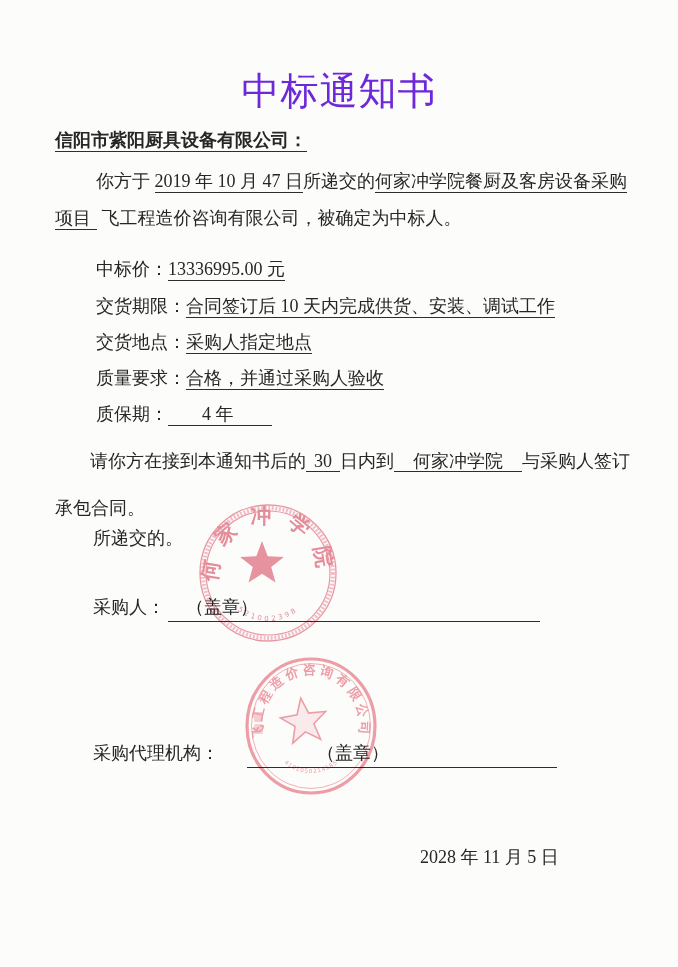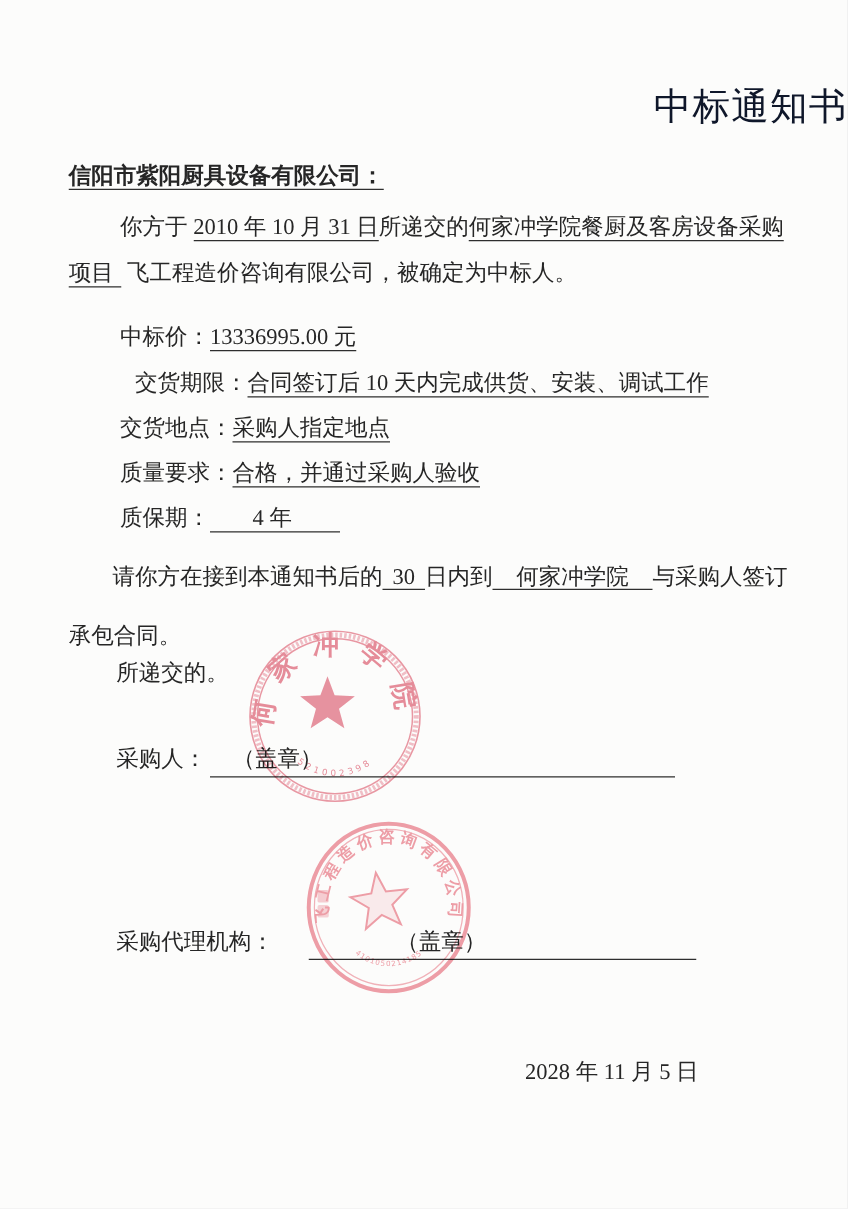--- a/index.html
+++ b/index.html
@@ -4,22 +4,22 @@
 <style>
   html,body { margin:0; padding:0; background:#e9e9e9; }
   .page {
     position:relative; width:678px; height:967px; margin:0 auto;
     background:#fcfcfb; overflow:hidden;
     font-family:"Liberation Serif","DejaVu Serif",serif;
     color:#262626;
   }
   .line { position:absolute; font-size:18px; line-height:1.35; white-space:nowrap; }
   .title {
-    left:0; right:0; text-align:right; font-size:30px; letter-spacing:1px;
-    color:#0f172a;
+    left:0; right:0; text-align:center; font-size:38px; letter-spacing:1px;
+    color:#6d28d9;
   }
   .bold { font-weight:bold; }
   .u { border-bottom:1.6px solid #2e2e2e; padding-bottom:1px; }
   .seal-fill { display:inline-block; }
   .pad-days   { padding:0 8px; }
   .pad-place  { padding:0 19px; }
   .pad-warr   { padding:0 38px 1px 34px; }
   .purchaser-seal { margin-left:3px;  padding:0 282px 2px 18px; }
   .agency-seal    { margin-left:28px; padding:0 168px 2px 70px; }
   .stamp {
@@ -34,32 +34,32 @@
 
 <div class="page">
 
   <div class="line title" style="top:66px">中标通知书</div>
 
   <div class="line" style="left:55px; top:128px">
     <span class="u bold">信阳市紫阳厨具设备有限公司：</span>
   </div>
 
   <div class="line" style="left:96px; top:169px">
-    <span>你方于 </span><span class="u">2010 年 10 月 31 日</span><span>所递交的</span><span class="u">何家冲学院餐厨及客房设备采购</span>
+    <span>你方于 </span><span class="u">2019 年 10 月 47 日</span><span>所递交的</span><span class="u">何家冲学院餐厨及客房设备采购</span>
   </div>
 
   <div class="line" style="left:55px; top:206px">
     <span class="u" style="padding-right:6px">项目</span><span> 飞工程造价咨询有限公司，被确定为中标人。</span>
   </div>
 
   <div class="line" style="left:96px; top:257px">
     <span>中标价：</span><span class="u">13336995.00 元</span>
   </div>
 
-  <div class="line" style="left:108px; top:294px">
+  <div class="line" style="left:96px; top:294px">
     <span>交货期限：</span><span class="u">合同签订后 10 天内完成供货、安装、调试工作</span>
   </div>
 
   <div class="line" style="left:96px; top:330px">
     <span>交货地点：</span><span class="u">采购人指定地点</span>
   </div>
 
   <div class="line" style="left:96px; top:366px">
     <span>质量要求：</span><span class="u">合格，并通过采购人验收</span>
   </div>

